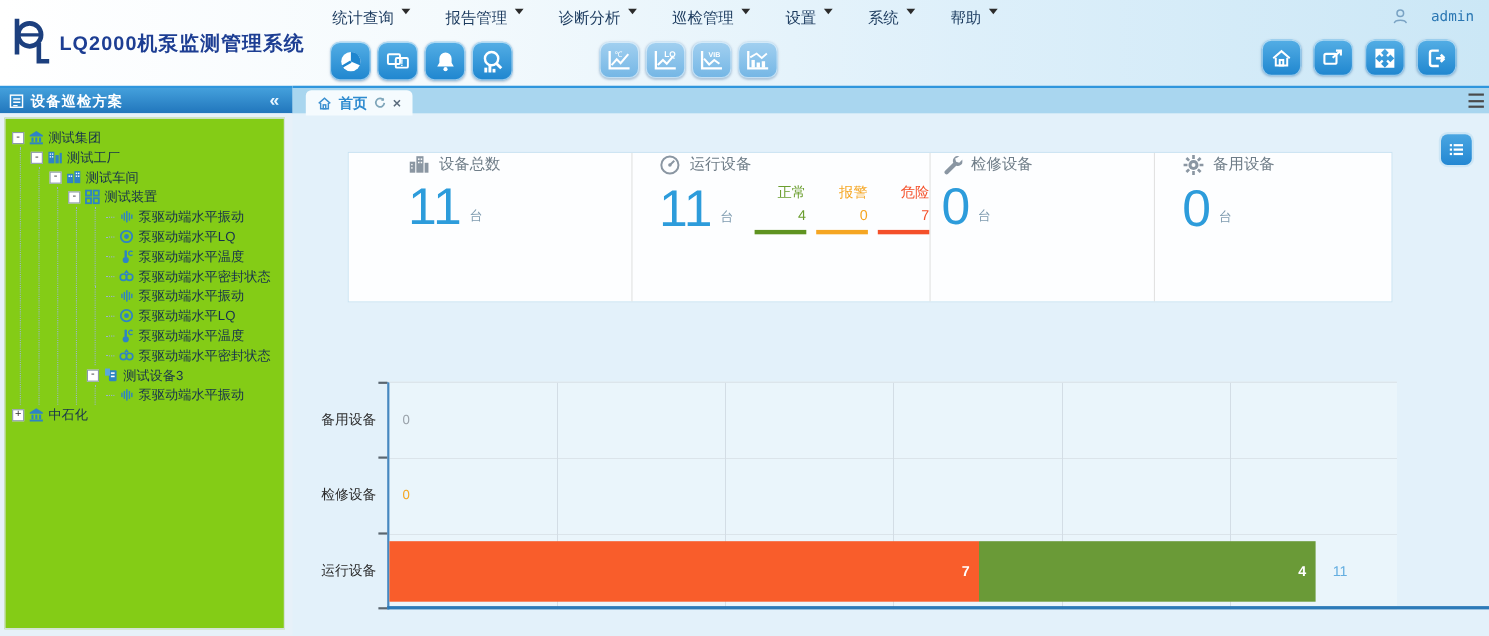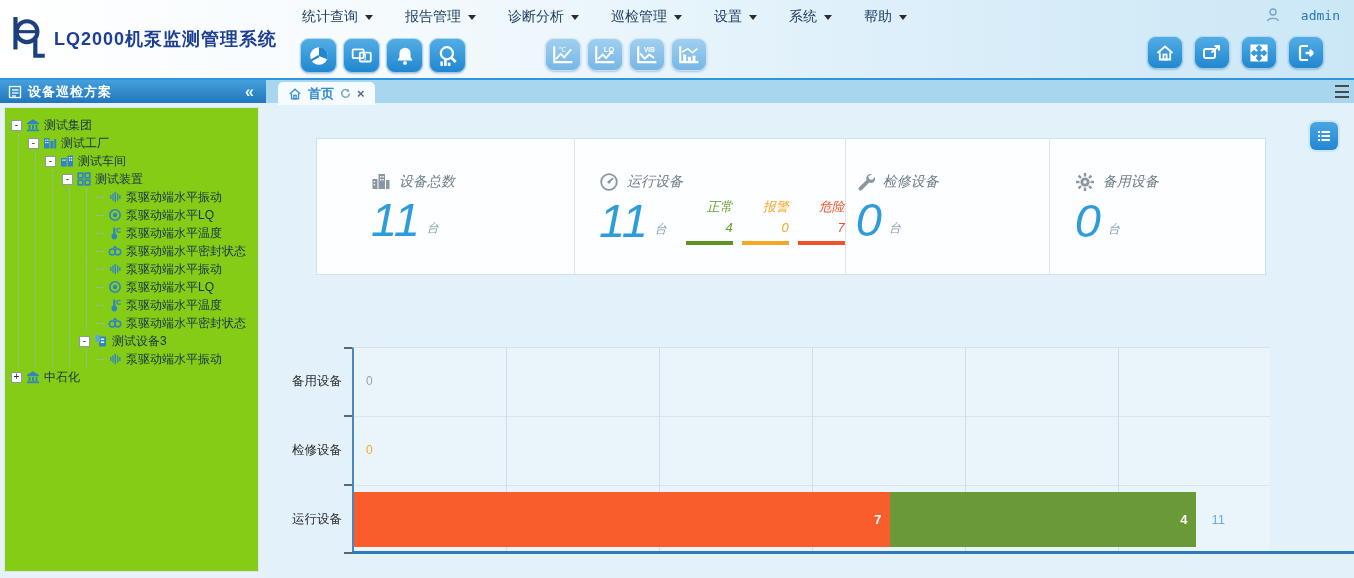--- a/index.html
+++ b/index.html
@@ -5,21 +5,21 @@
   * { box-sizing: border-box; margin:0; padding:0; }
   html,body { width:1354px; height:578px; overflow:hidden;
     font-family:"Liberation Sans", sans-serif; background:#e3f1fa; position:relative; }
 
   
   .header { position:absolute; left:0; top:0; width:1354px; height:78px;
     background:linear-gradient(90deg,#ffffff 0%,#f4fafd 30%,#dcefface 65%,#cbe7f6 100%); }
   .logo { position:absolute; left:10px; top:16px; display:flex; align-items:center; gap:8px; }
   .logo-title { font-size:18px; font-weight:bold; color:#1d3e93; letter-spacing:1px; }
   .menu-row { position:absolute; left:302px; top:0; height:34px; display:flex; align-items:center; gap:32px; }
-  .menu-item { display:flex; align-items:center; gap:7px; font-size:14px; color:#1b3a5e; cursor:pointer; white-space:nowrap; }
+  .menu-item { display:flex; gap:7px; font-size:14px; color:#1b3a5e; cursor:pointer; white-space:nowrap; }
   .caret { width:0; height:0; border-left:4px solid transparent; border-right:4px solid transparent; border-top:5px solid #2b2b2b; }
   .user { position:absolute; right:14px; top:7px; display:flex; align-items:center; gap:20px;
     font-family:"DejaVu Sans Mono", monospace; font-size:13px; color:#2b77b3; cursor:pointer; }
 
   .tools-left { position:absolute; left:300px; top:38px; display:flex; gap:6px; }
   .tools-charts { position:absolute; left:545px; top:38px; display:flex; gap:6px; }
   .tools-right { position:absolute; right:30px; top:36px; display:flex; gap:11px; }
   .tool { width:36px; height:33px; border-radius:9px; cursor:pointer;
     background:linear-gradient(180deg,#54aee5,#1f86cf);
     box-shadow:inset 0 0 0 1px rgba(255,255,255,.55), 0 1px 2px rgba(0,60,120,.25);
@@ -56,21 +56,21 @@
   .leafdash { width:8px; border-top:1px dotted #9cb6ca; flex:0 0 8px; }
   .ticon { flex:0 0 14px; display:flex; }
 
   
   .legend-btn { position:absolute; right:16px; top:122px; width:28px; height:28px; border-radius:6px;
     background:linear-gradient(180deg,#4aa6e2,#2387d2); box-shadow:0 0 0 2px #cde6f5; cursor:pointer;
     display:flex; align-items:center; justify-content:center; }
 
   .panel { position:absolute; left:316px; top:138px; width:950px; height:137px;
     background:#fdfeff; border:1px solid #c9e3f2; display:flex; }
-  .card { position:relative; padding-top:33px;font-style:italic; }
+  .card { position:relative; padding-top:1px; }
   .card1 { flex:0 0 257px; padding-left:54px; }
   .card2 { flex:0 0 245px; padding-left:24px; }
   .card3 { flex:0 0 204px; padding-left:10px; }
   .card4 { flex:0 0 244px; padding-left:25px; }
   .card + .card { border-left:1px solid #e2e2e2; }
   .card-head { display:flex; align-items:center; gap:8px; font-size:14px; color:#6f7d88; }
   .card-val { display:flex; align-items:flex-end; gap:7px; margin-top:4px; }
   .num { font-size:47px; color:#2d9cdb; line-height:1.05; }
   .unit { font-size:12px; color:#7f9cb0; padding-bottom:7px; }
   .breakdown { display:flex; gap:9px; margin-left:12px; align-self:center; margin-top:2px; }

